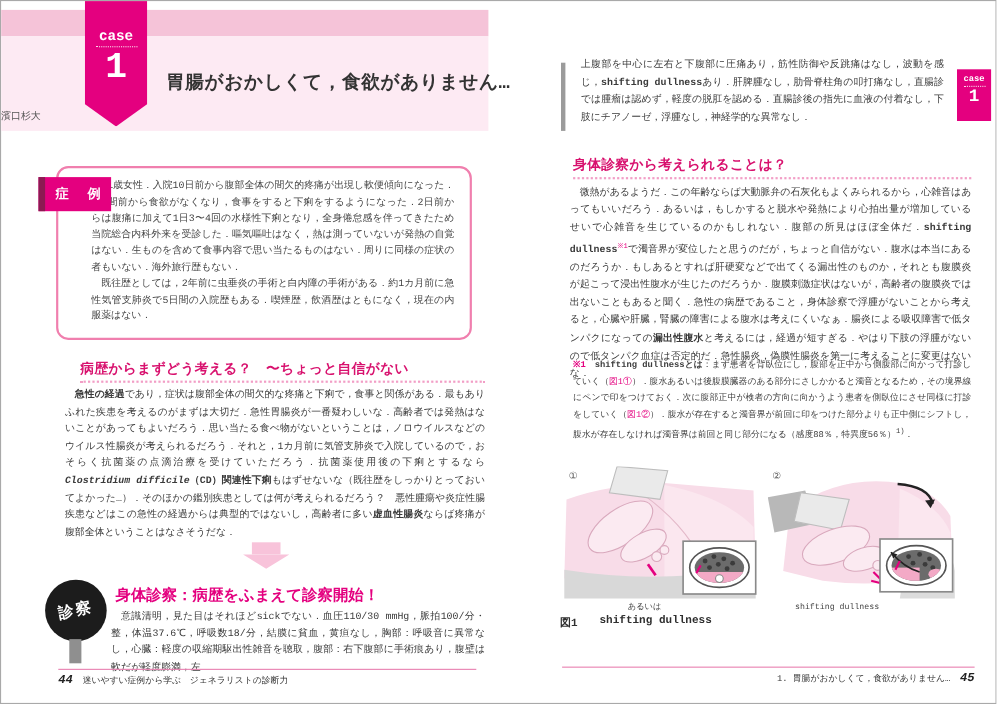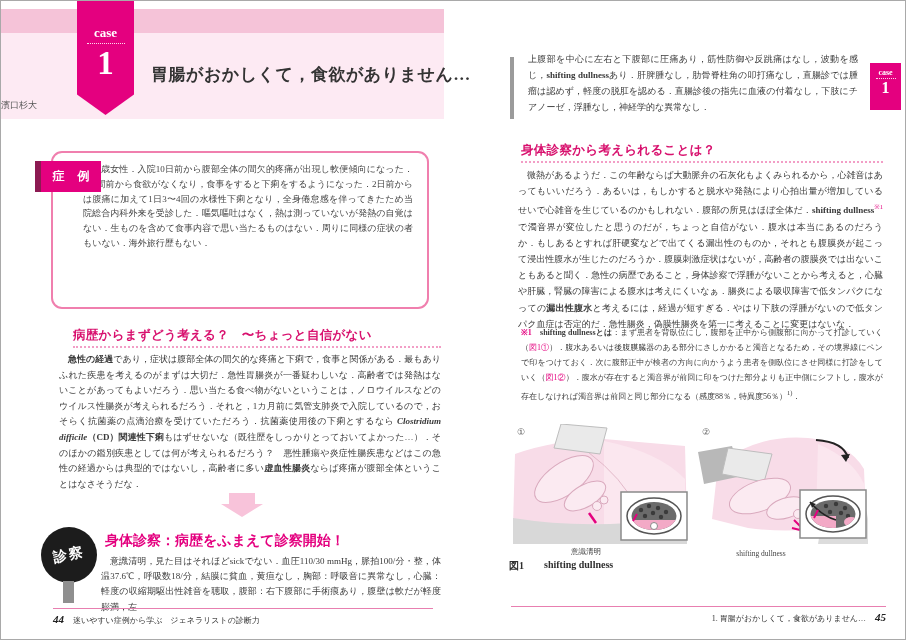--- a/index.html
+++ b/index.html
@@ -4,21 +4,21 @@
 <style>
   :root{
     --accent:#e4007f; --heading:#d8116e; --band1:#f5c3d8; --band2:#fdeaf3;
     --boxborder:#f07fae; --dotline:#f29ec6; --footerline:#e87fb0;
     --quotebar:#9b9b9b; --arrow:#f8c3da; --ink:#3a3a3a;
   }
   html,body{margin:0;padding:0;background:#fff;}
   #stage{
     position:relative;width:906px;height:640px;background:#fff;
     border:1px solid #a9a9a9;box-sizing:border-box;overflow:hidden;
-    font-family:Liberation Serif, serif;color:var(--ink);
+    font-family:Liberation Mono, monospace;color:var(--ink);
   }
   .abs{position:absolute;}
   
   .band1{left:0;top:8px;width:443px;height:24px;background:var(--band1);}
   .band2{left:0;top:32px;width:443px;height:86px;background:var(--band2);}
   .ribbon{left:76px;top:0;width:57px;height:114px;background:var(--accent);
     clip-path:polygon(0 0,100% 0,100% 82%,50% 100%,0 82%);}
   .ribbon-case{margin-top:24px;text-align:center;color:#fff;font-weight:700;font-size:13px;}
   .ribbon-dots{width:38px;margin:2px auto 0;border-top:1px dotted rgba(255,255,255,.85);}
   .ribbon-num{text-align:center;color:#fff;font-weight:700;font-size:33px;line-height:34px;margin-top:2px;}
@@ -90,20 +90,21 @@
       <div class="ribbon-case">case</div>
       <div class="ribbon-dots"></div>
       <div class="ribbon-num">1</div>
     </div>
 
     <h1 class="abs page-title" style="margin:0;">胃腸がおかしくて，食欲がありません…</h1>
     <div class="abs author">濱口杉大</div>
 
     <div class="abs case-box">
       <p>91歳女性．入院10日前から腹部全体の間欠的疼痛が出現し軟便傾向になった．1週間前から食欲がなくなり，食事をすると下痢をするようになった．2日前からは腹痛に加えて1日3〜4回の水様性下痢となり，全身倦怠感を伴ってきたため当院総合内科外来を受診した．嘔気嘔吐はなく，熱は測っていないが発熱の自覚はない．生ものを含めて食事内容で思い当たるものはない．周りに同様の症状の者もいない．海外旅行歴もない．</p>
+      <p>既往歴としては，2年前に虫垂炎の手術と白内障の手術がある．約1カ月前に急性気管支肺炎で5日間の入院歴もある．喫煙歴，飲酒歴はともになく，現在の内服薬はない．</p>
     </div>
     <div class="abs case-tag">症 例</div>
 
     <h2 class="abs sec-h sec-h-left1">病歴からまずどう考える？　〜ちょっと自信がない</h2>
     <div class="abs dotline dl1"></div>
     <p class="abs body-p para1"><span style="font-weight: 700;">急性の経過</span><span>であり，症状は腹部全体の間欠的な疼痛と下痢で，食事と関係がある．最もありふれた疾患を考えるのがまずは大切だ．急性胃腸炎が一番疑わしいな．高齢者では発熱はないことがあってもよいだろう．思い当たる食べ物がないということは，ノロウイルスなどのウイルス性腸炎が考えられるだろう．それと，1カ月前に気管支肺炎で入院しているので，おそらく抗菌薬の点滴治療を受けていただろう．抗菌薬使用後の下痢とするなら </span><span style="font-weight: 700; font-style: italic;">Clostridium difficile</span><span style="font-weight: 700;">（CD）関連性下痢</span><span>もはずせないな（既往歴をしっかりとっておいてよかった…）．そのほかの鑑別疾患としては何が考えられるだろう？　悪性腫瘍や炎症性腸疾患などはこの急性の経過からは典型的ではないし，高齢者に多い</span><span style="font-weight: 700;">虚血性腸炎</span><span>ならば疼痛が腹部全体ということはなさそうだな．</span></p>
 
     <div class="abs down-arrow"></div>
 
     <div class="abs pin-circle">
@@ -196,21 +197,21 @@
         </clipPath>
       <rect x="112" y="92" width="26" height="14" fill="#f3a9c6" clip-path="url(#cs2)"></rect>
       <ellipse cx="153" cy="98" rx="7" ry="5" fill="#f3a9c6" clip-path="url(#cs2)"></ellipse>
       <path d="M112,78 q12,14 26,18" fill="none" stroke="#222222" stroke-width="1.6"></path>
       <polygon points="112,78 118,80 114,84" fill="#222222"></polygon>
       <line x1="120" y1="86" x2="116" y2="94" stroke="#e4007f" stroke-width="2"></line>
     </svg>
 
     <span class="fig-mark" style="left:516px;top:426px;">①</span>
     <span class="fig-mark" style="left:701px;top:426px;">②</span>
-    <div class="fig-cap cap-left">意識清明</div>
+    <div class="fig-cap cap-left">あるいは</div>
     <div class="fig-cap cap-right">shifting dullness</div>
     <div class="abs fig-label">
       <span>図1</span>
       <span>shifting dullness</span>
     </div>
 
     <div class="abs footer-line fl-right"></div>
     <div class="abs footer footer-right">
       <span class="ftext">1. 胃腸がおかしくて，食欲がありません…</span>
       <span class="pnum">45</span>

